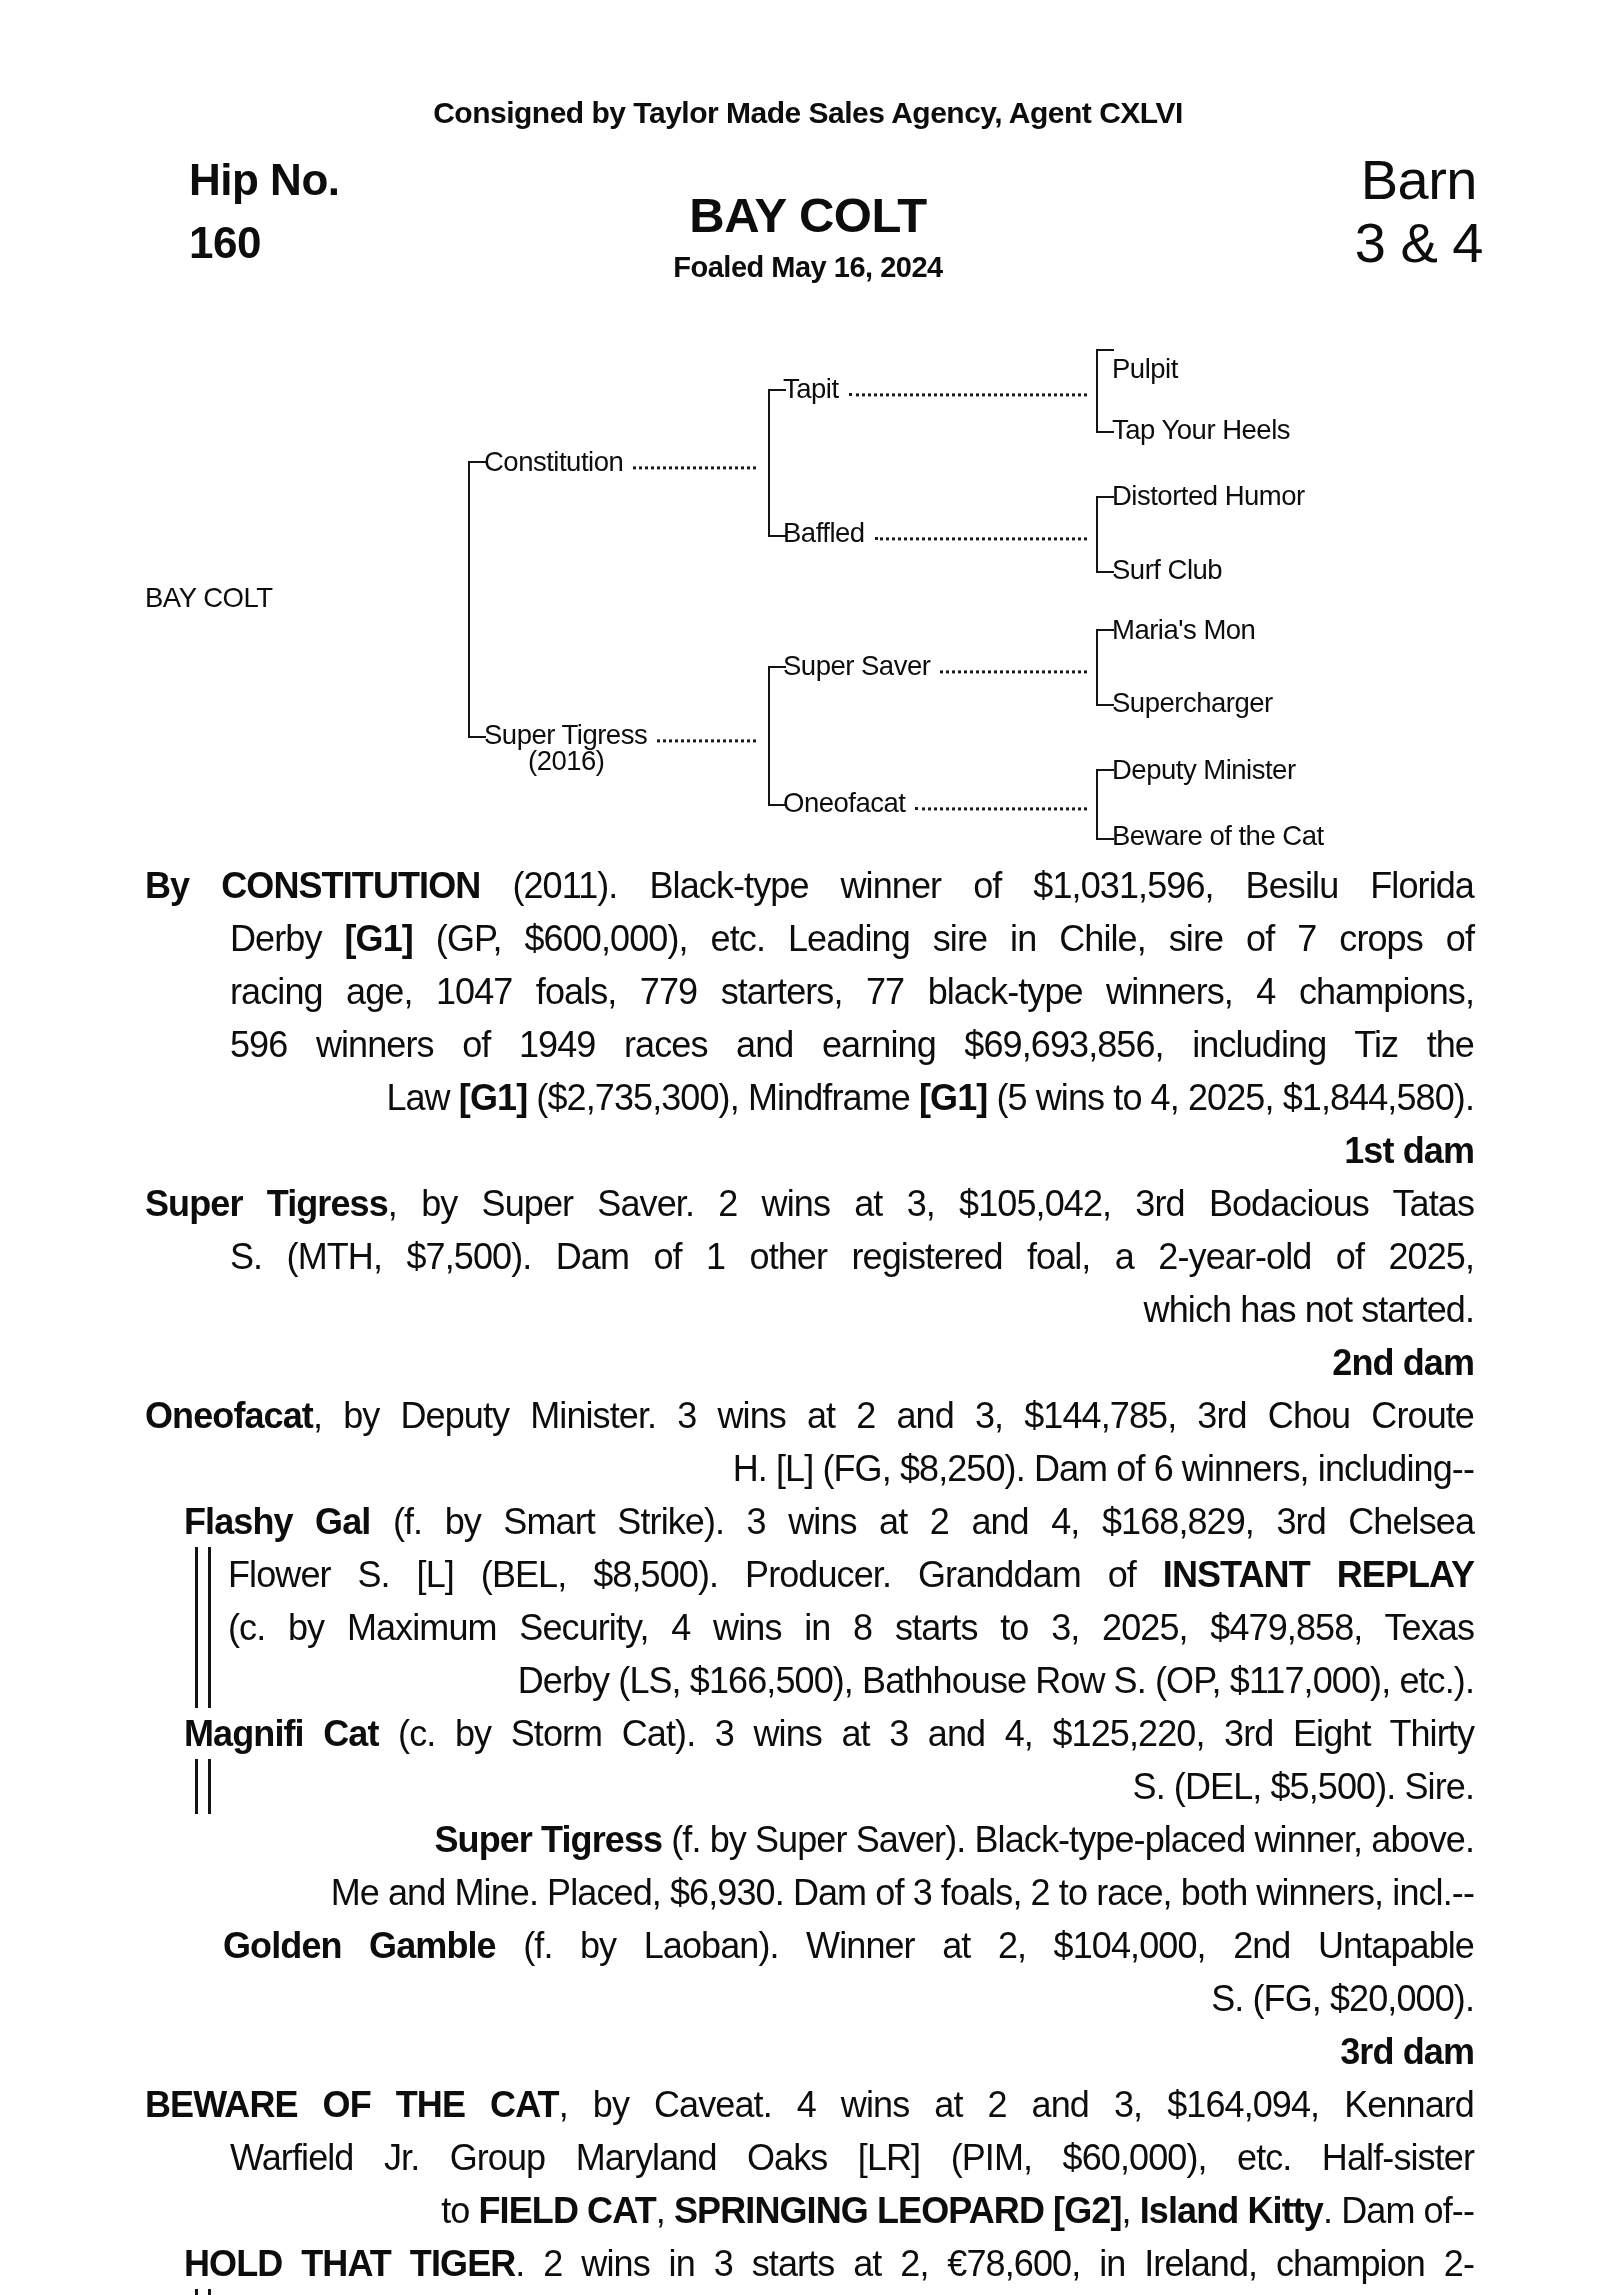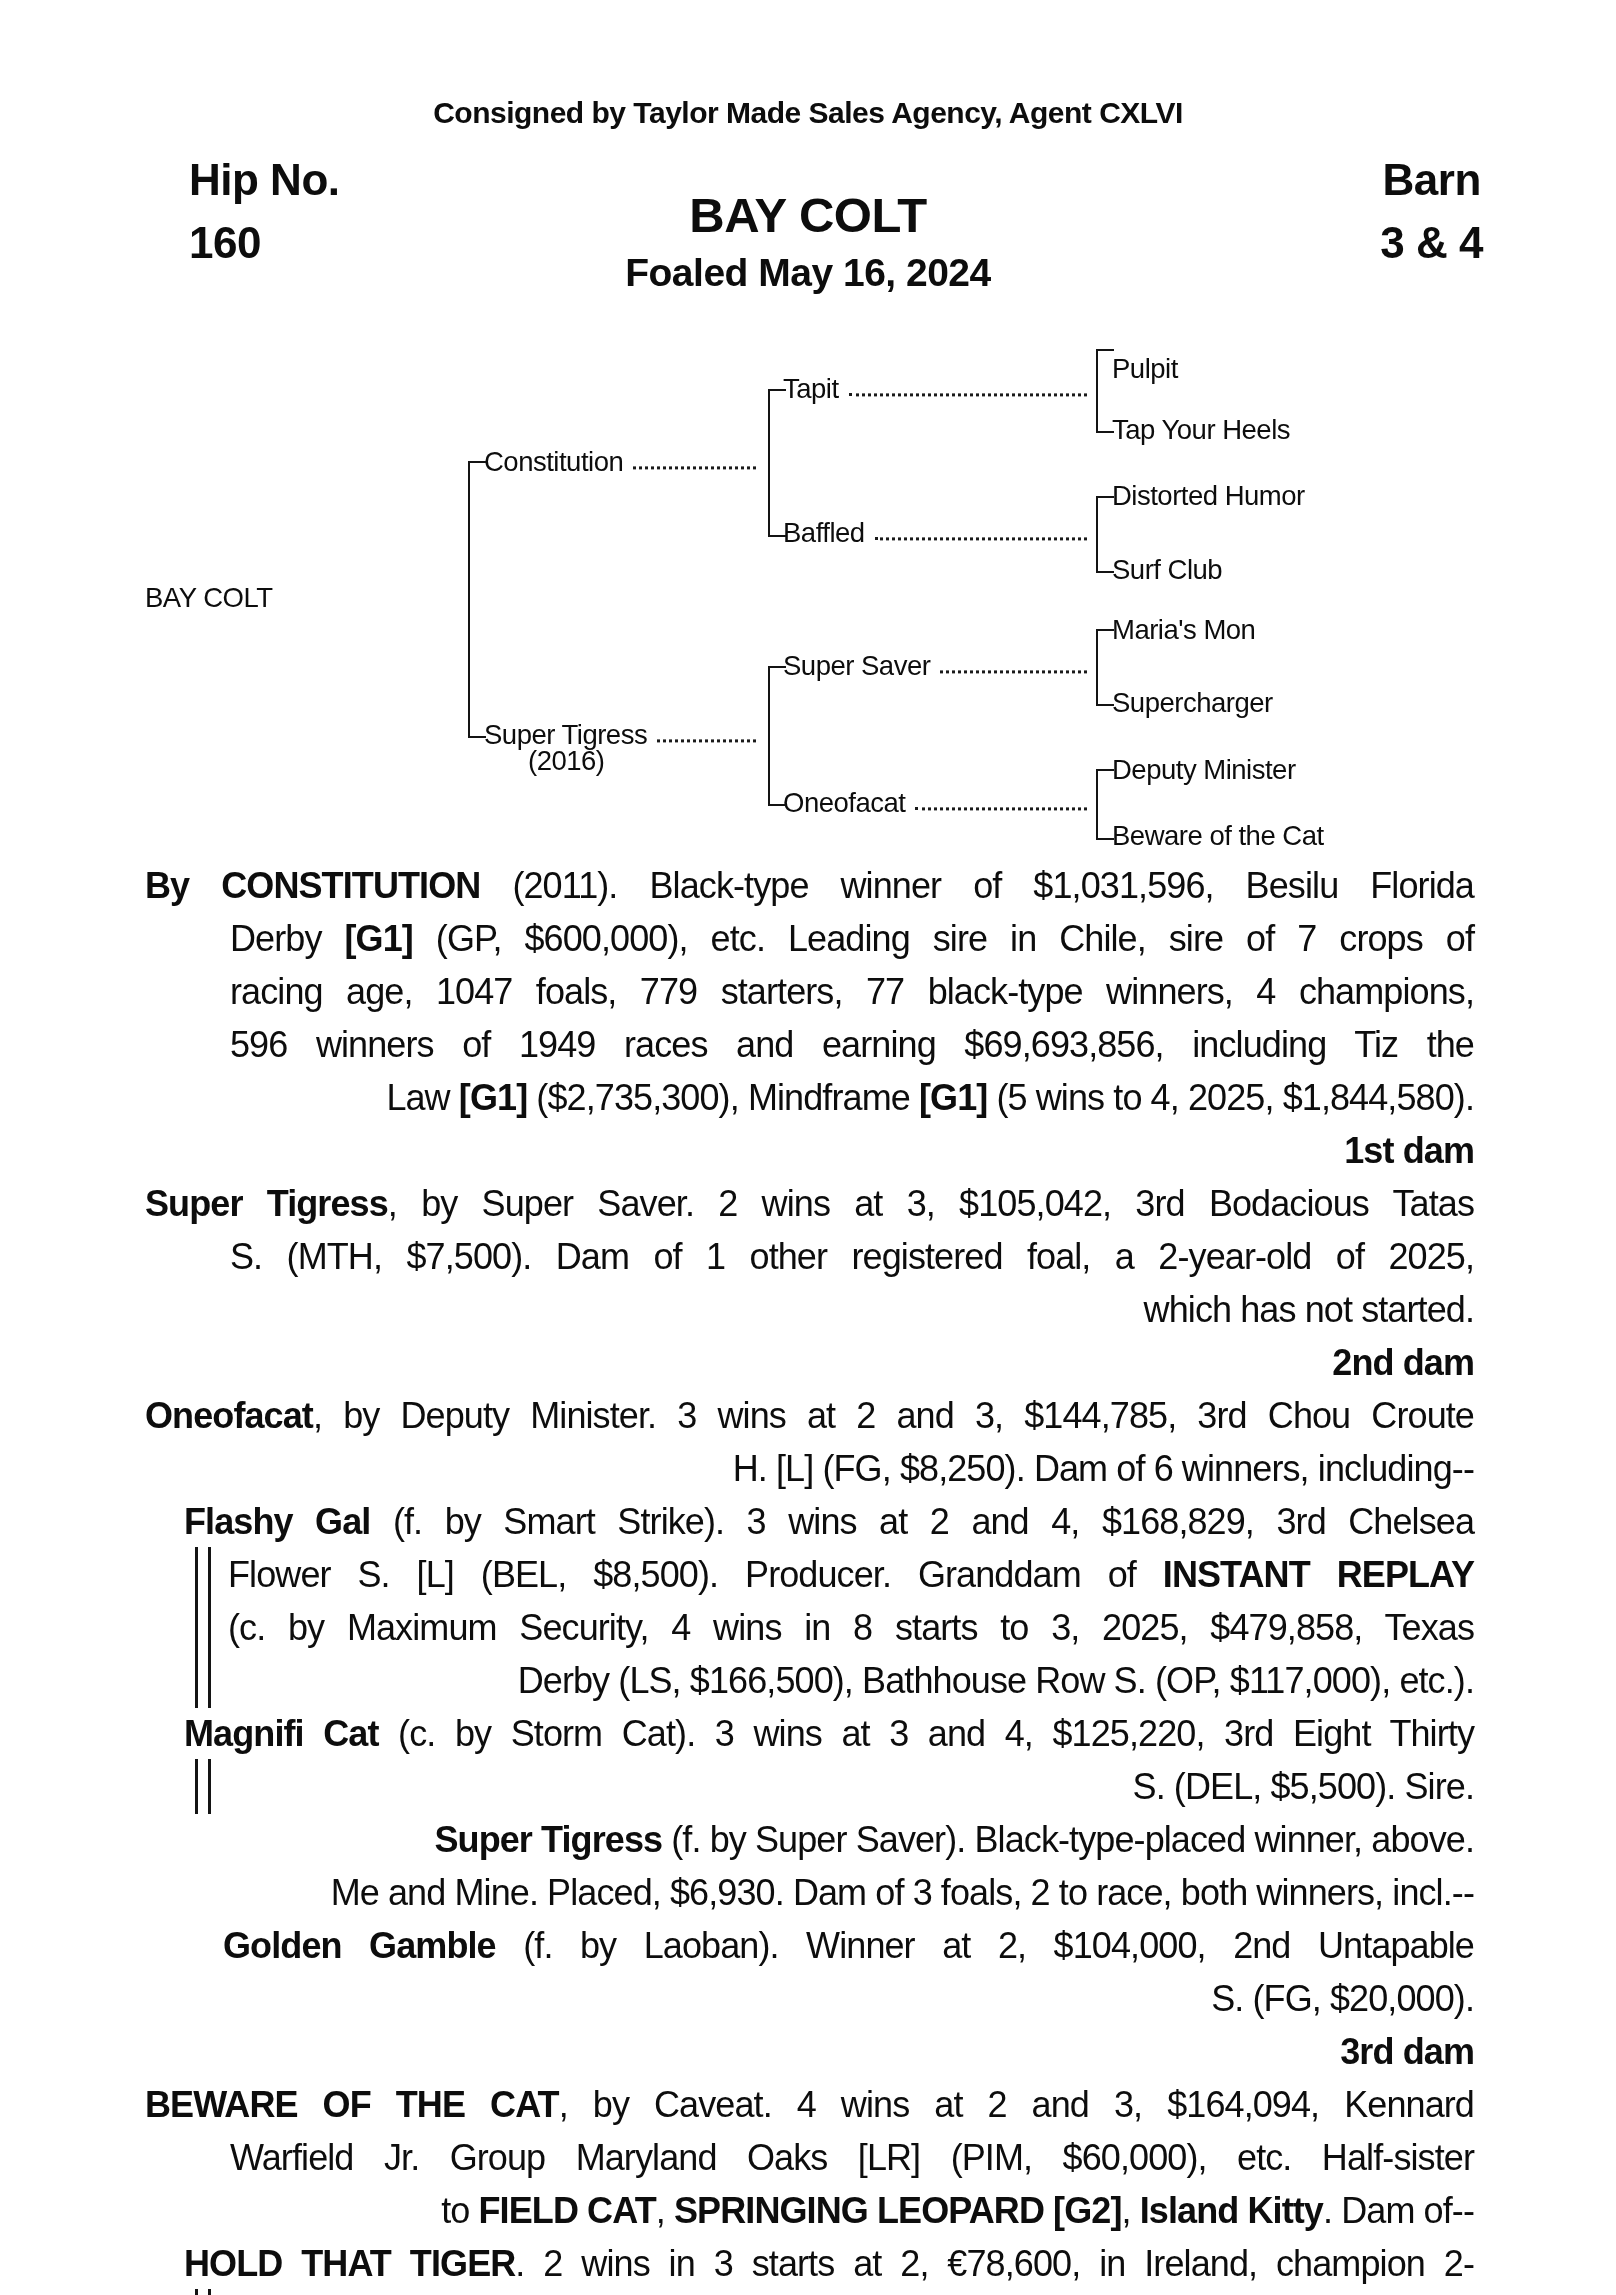--- a/index.html
+++ b/index.html
@@ -15,29 +15,29 @@
   .consignor{
     position:absolute;top:96px;left:0;width:100%;
     text-align:center;font-weight:bold;font-size:30px;letter-spacing:-0.5px;
   }
   .hip-block{
     position:absolute;left:145px;top:148px;
     font-weight:bold;font-size:44px;line-height:63px;letter-spacing:-0.5px;margin-left:44px;
   }
   .barn-block{
     position:absolute;right:133px;top:148px;text-align:center;
-    font-weight:bold;font-size:44px;line-height:63px;letter-spacing:-0.5px;
+    font-weight:normal;font-size:56px;line-height:63px;letter-spacing:-0.5px;
   }
   .horse-title{
     position:absolute;top:187px;left:0;width:100%;
     text-align:center;font-weight:bold;font-size:49px;letter-spacing:-0.5px;
   }
   .foaled{
     position:absolute;top:251px;left:0;width:100%;
-    text-align:center;font-weight:bold;font-size:39px;letter-spacing:-0.5px;
+    text-align:center;font-weight:bold;font-size:29px;letter-spacing:-0.5px;
   }
   
   .tree{position:absolute;left:0;top:0;width:100%;height:100%;font-size:27.5px;letter-spacing:-0.5px;}
   .tnode{
     position:absolute;height:37px;display:flex;align-items:center;white-space:nowrap;
   }
   .tnode .leader{
     flex:1;border-bottom:3.2px dotted #1a1a1a;height:0;
     margin-left:10px;margin-right:2.8px;transform:translateY(6.4px);
   }

